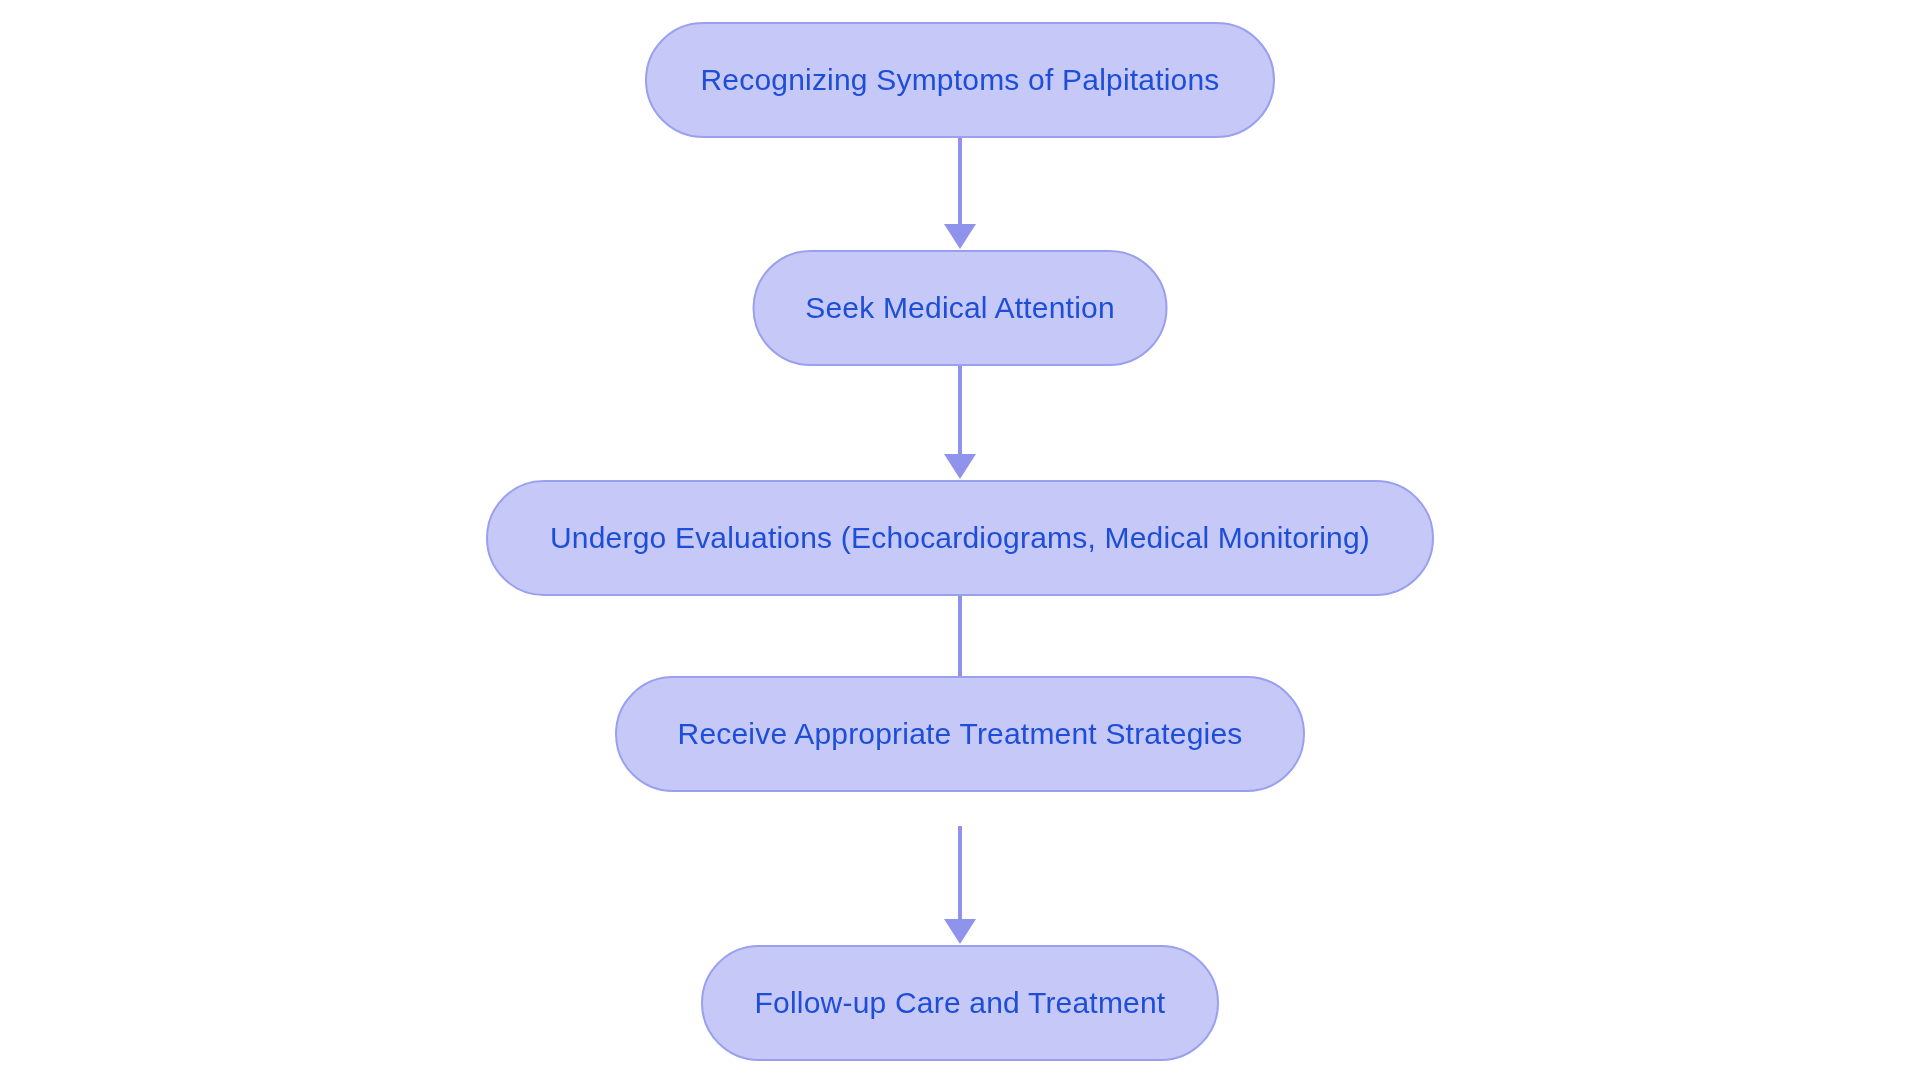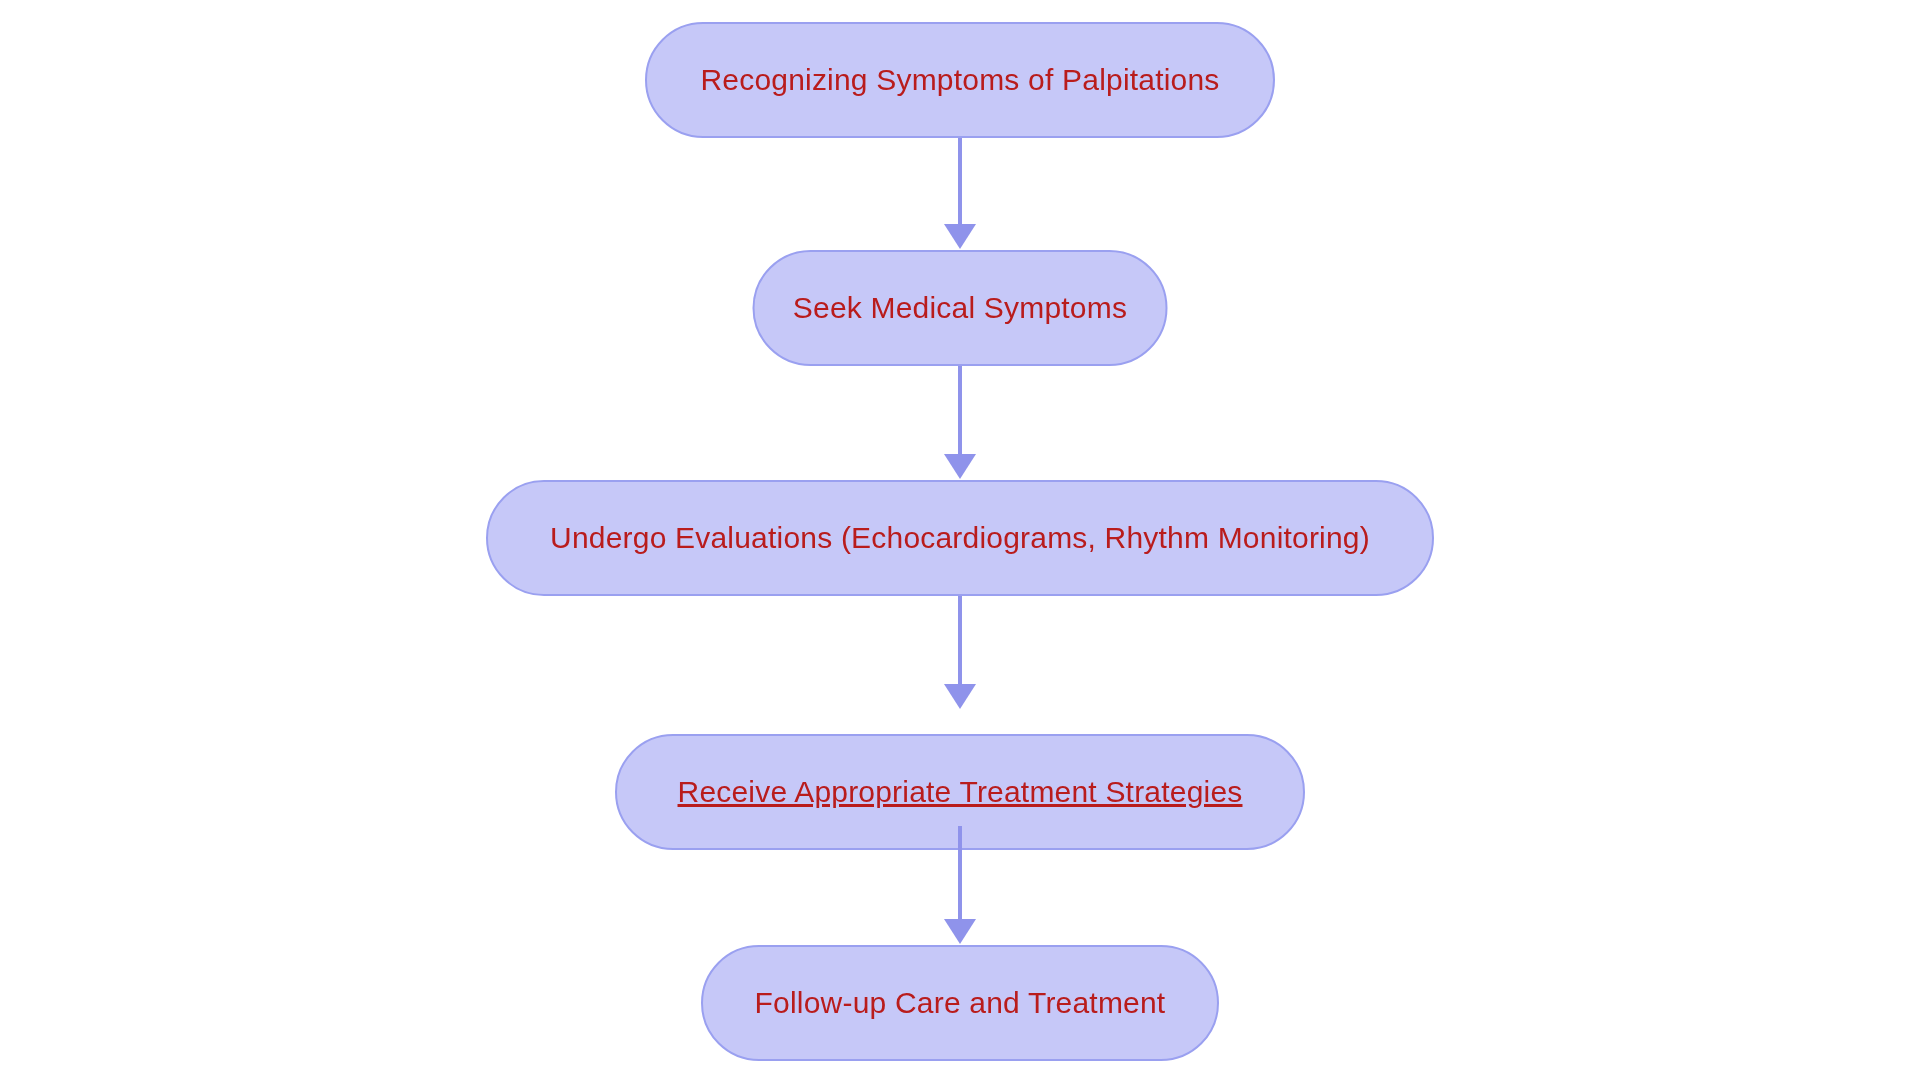--- a/index.html
+++ b/index.html
@@ -23,31 +23,31 @@
     position: absolute;
     left: 50%;
     transform: translateX(-50%);
     height: 116px;
     background: #c6c8f8;
     border: 2px solid #9aa0f0;
     border-radius: 58px;
     display: flex;
     align-items: center;
     justify-content: center;
-    color: #b91c1c;
+    color: #1d4ed8;
     font-size: 30px;
     letter-spacing: 0.2px;
     white-space: nowrap;
     text-align: center;
   }
 
   .node-1 { top: 22px;  width: 630px; }
   .node-2 { top: 250px; width: 415px; }
   .node-3 { top: 480px; width: 948px; }
-  .node-4 { top: 734px; width: 690px; text-decoration: underline; }
+  .node-4 { top: 676px; width: 690px; }
   .node-5 { top: 945px; width: 518px; }
 
   .arrow {
     position: absolute;
     left: 50%;
     transform: translateX(-50%);
     width: 32px;
     display: flex;
     flex-direction: column;
     align-items: center;
@@ -80,30 +80,30 @@
   <div class="node node-1">
     <span>Recognizing Symptoms of Palpitations</span>
   </div>
 
   <div class="arrow arrow-1">
     <div class="shaft"></div>
     <div class="head"></div>
   </div>
 
   <div class="node node-2">
-    <span>Seek Medical Symptoms</span>
+    <span>Seek Medical Attention</span>
   </div>
 
   <div class="arrow arrow-2">
     <div class="shaft"></div>
     <div class="head"></div>
   </div>
 
   <div class="node node-3">
-    <span>Undergo Evaluations (Echocardiograms, Rhythm Monitoring)</span>
+    <span>Undergo Evaluations (Echocardiograms, Medical Monitoring)</span>
   </div>
 
   <div class="arrow arrow-3">
     <div class="shaft"></div>
     <div class="head"></div>
   </div>
 
   <div class="node node-4">
     <span>Receive Appropriate Treatment Strategies</span>
   </div>

